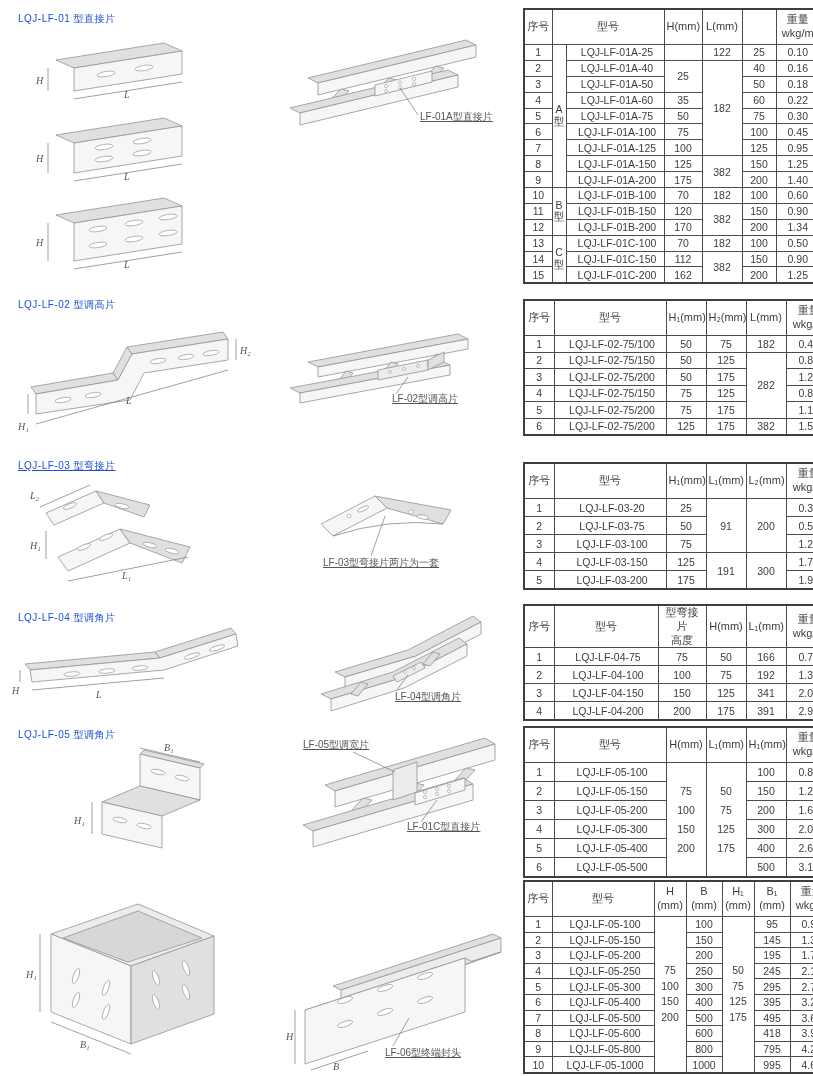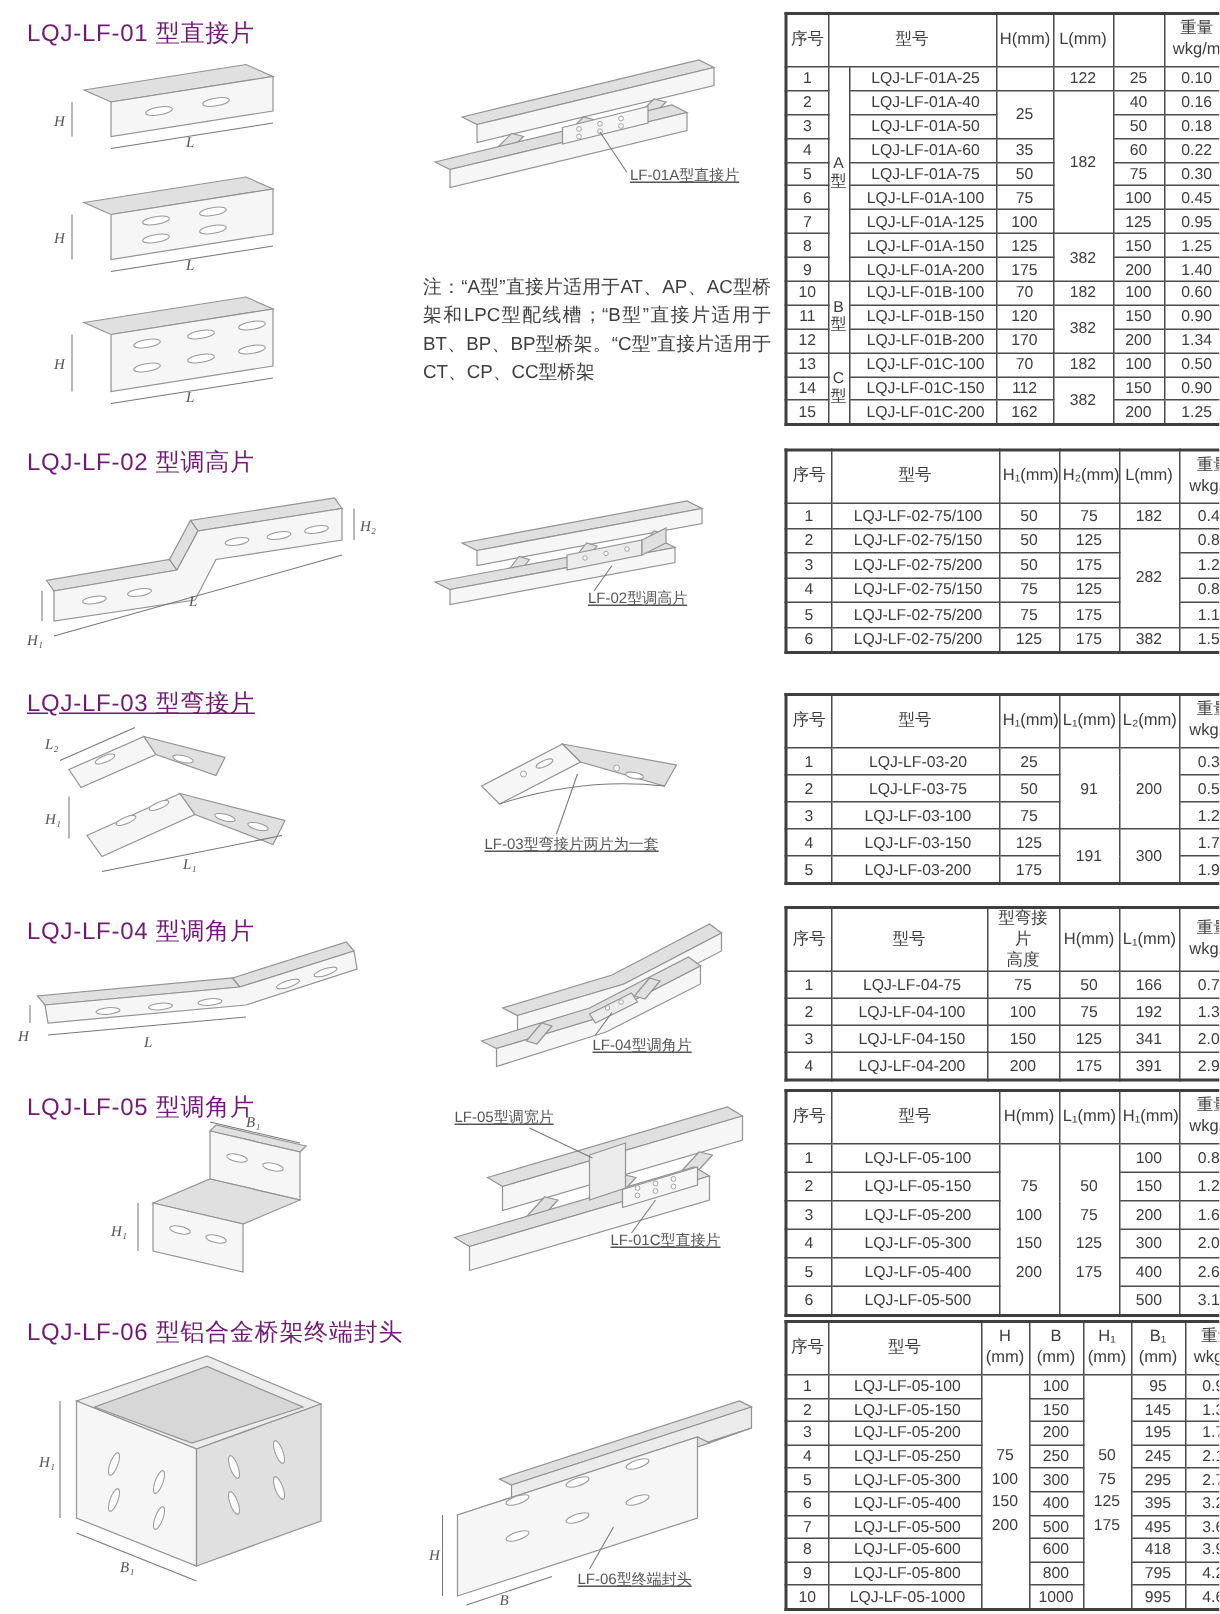--- a/index.html
+++ b/index.html
@@ -1,18 +1,18 @@
 <!DOCTYPE html>
 <html><head>
 <meta charset="utf-8">
 <style>
   html,body{margin:0;padding:0;background:#fff;}
   body{font-family:"Liberation Sans","DejaVu Sans",sans-serif;color:#3c3c3c;}
   .page{position:relative;width:813px;height:1076px;background:#ffffff;overflow:hidden;}
-  .sec-title{position:absolute;font-size:16px;color:#701a75;letter-spacing:.5px;white-space:nowrap;}
+  .sec-title{position:absolute;font-size:10px;color:#1d4ed8;letter-spacing:.5px;white-space:nowrap;}
   .note{position:absolute;left:282px;top:182px;width:232px;font-size:12.5px;line-height:19px;color:#3f3f3f;text-align:justify;}
   .tbl{position:absolute;left:523px;width:290px;}
   .spec-table{border-collapse:collapse;table-layout:fixed;width:100%;color:#3c3c3c;border:2px solid #3f3f3f;}
   .spec-table th,.spec-table td{border:1px solid #4b4b4b;text-align:center;vertical-align:middle;
       white-space:pre-line;padding:0 2px;overflow:hidden;font-weight:normal;}
   .spec-table th{font-size:11px;height:34px;line-height:1.25;}
   .spec-table td{font-size:10.5px;}
   .mod{text-align:right;padding-left:6px !important;}
   .grp{font-size:9.5px;line-height:1.1;padding:0 !important;}
   .t1 tbody td{height:14.9px;}
@@ -40,23 +40,21 @@
 </head>
 <body>
 
 <div class="page">
 
   <div class="sec-title" style="left:18px;top:12px;">LQJ-LF-01 型直接片</div>
   <div class="sec-title" style="left:18px;top:298px;">LQJ-LF-02 型调高片</div>
   <div class="sec-title" style="left:18px;top:459px;text-decoration:underline;">LQJ-LF-03 型弯接片</div>
   <div class="sec-title" style="left:18px;top:611px;">LQJ-LF-04 型调角片</div>
   <div class="sec-title" style="left:18px;top:728px;">LQJ-LF-05 型调角片</div>
-  <div class="sec-title" style="left:18px;top:878px;">LQJ-LF-06 型铝合金桥架终端封头</div>
-
-  <div class="note">注：“A型”直接片适用于AT、AP、AC型桥架和LPC型配线槽；“B型”直接片适用于BT、BP、BP型桥架。“C型”直接片适用于CT、CP、CC型桥架</div>
+
 
   <svg class="draw" style="left:18px;top:38px;" width="240" height="250" viewBox="0 0 240 250">
     <polygon class="f2" points="38,22 146,5 164,13 56,30"></polygon>
     <polygon class="f3" points="56,30 164,13 164,36 56,53"></polygon>
     <ellipse class="slot" cx="88" cy="36" rx="9" ry="2.6" transform="rotate(-9 88 36)"></ellipse>
     <ellipse class="slot" cx="126" cy="30" rx="9" ry="2.6" transform="rotate(-9 126 30)"></ellipse>
     <line class="dim" x1="30" y1="30" x2="30" y2="53"></line>
     <text class="dimt" x="18" y="46">H</text>
     <line class="dim" x1="56" y1="61" x2="164" y2="44"></line>
     <text class="dimt" x="106" y="60">L</text>

